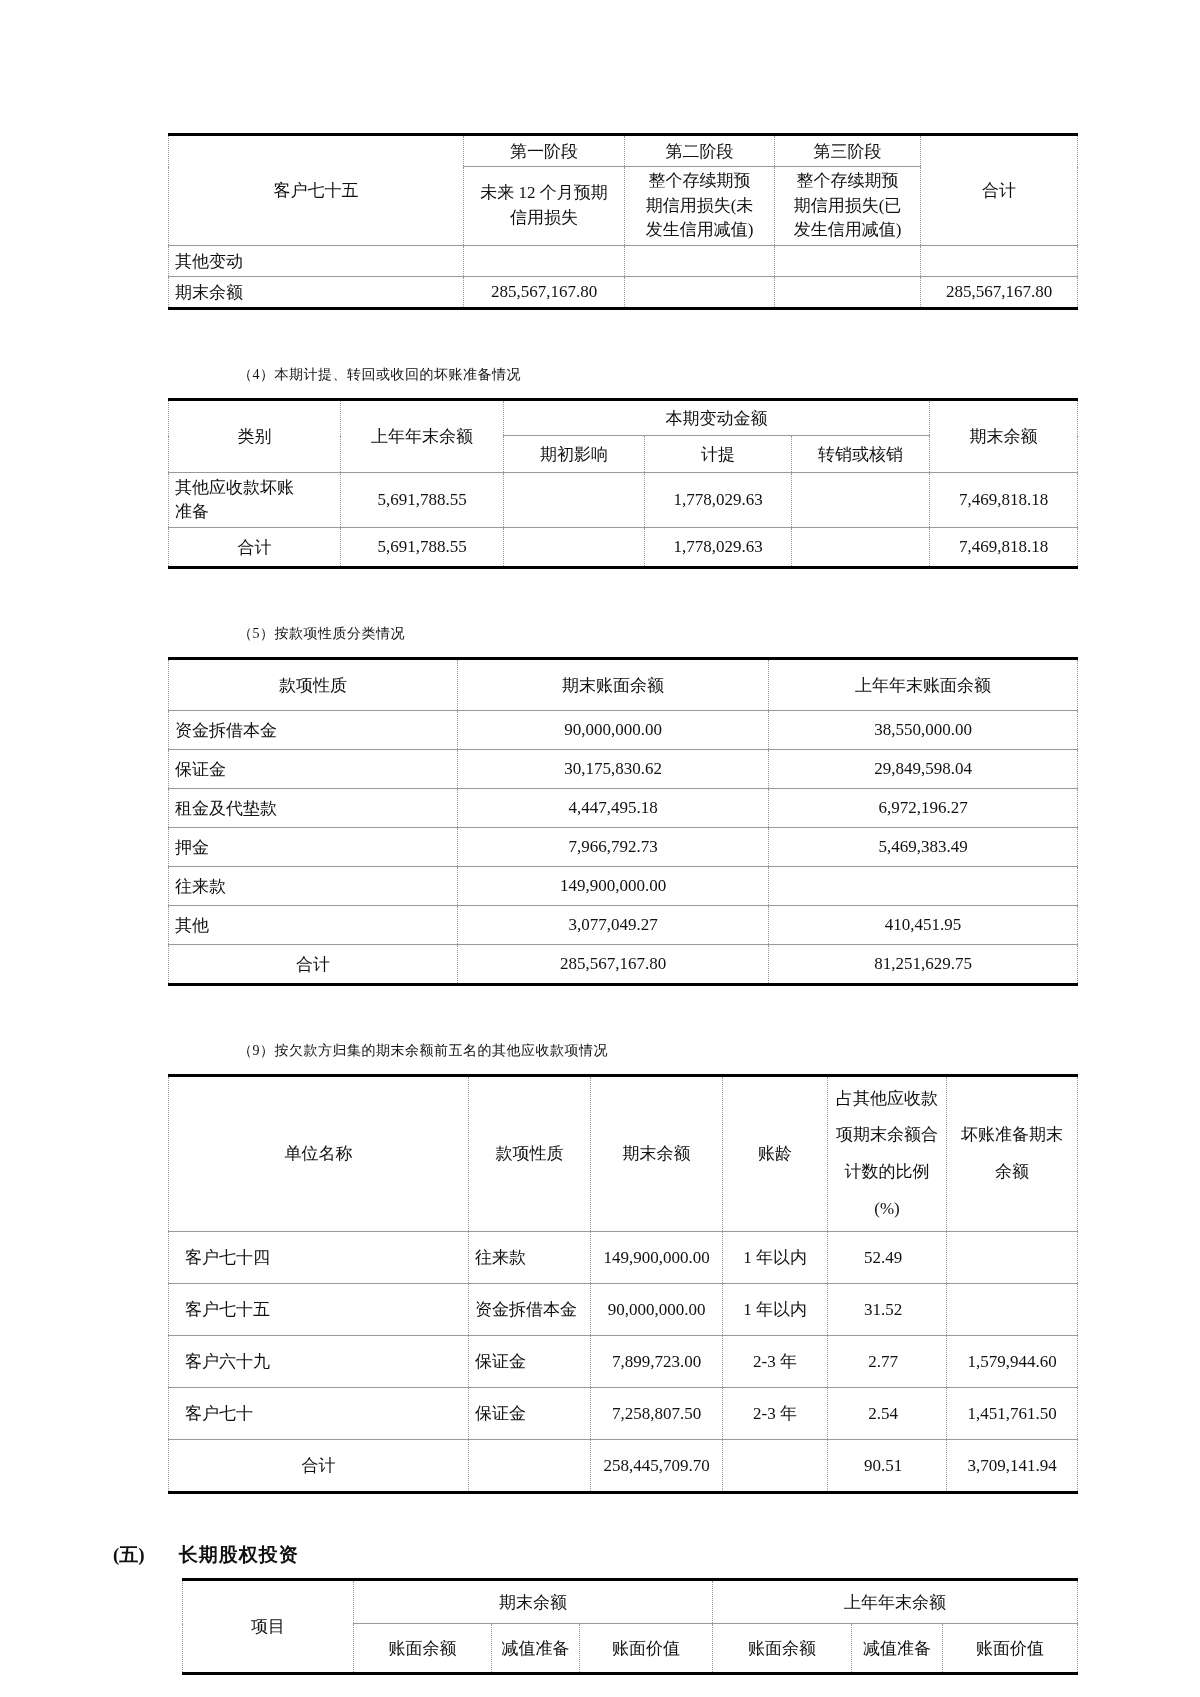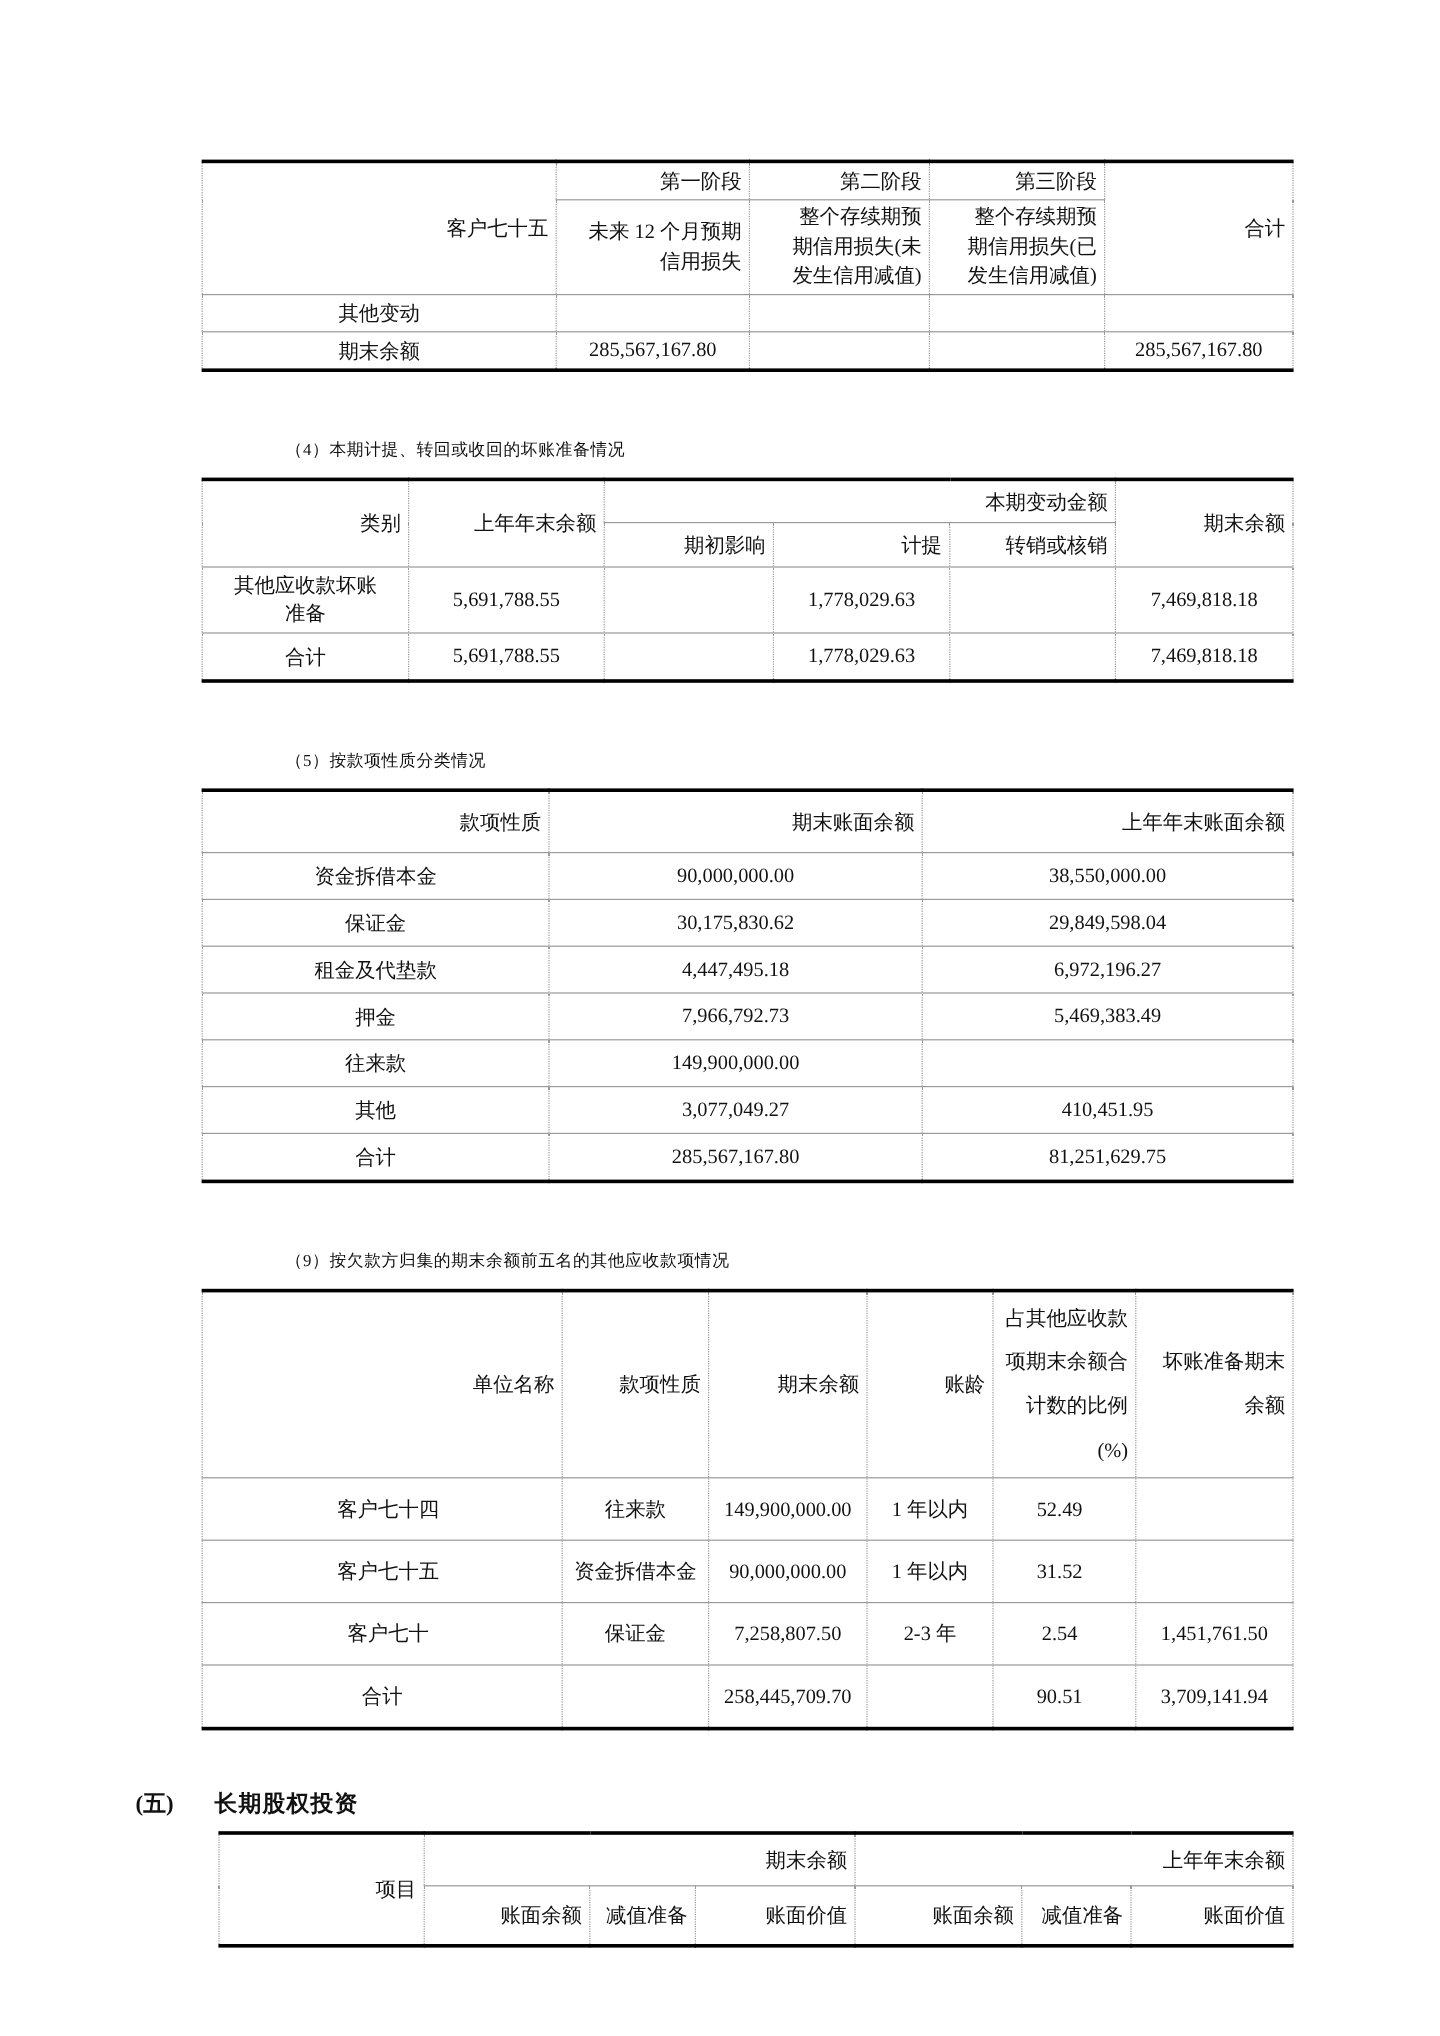--- a/index.html
+++ b/index.html
@@ -10,22 +10,22 @@
   }
   .content{position:absolute;left:168px;top:133px;width:909px;}
   table{border-collapse:collapse;table-layout:fixed;width:909px;}
   .tbl{border-top:3px solid #000;border-bottom:3px solid #000;}
   .tbl th,.tbl td{
     border-left:1px dotted #9a9a9a;border-right:1px dotted #9a9a9a;
     border-top:1px solid #999;border-bottom:1px solid #999;
     font-weight:normal;vertical-align:middle;font-size:17px;
     padding:2px 6px;overflow:hidden;
   }
-  .tbl th{text-align:right;}
-  .lbl{text-align:center;padding-left:12px;}
+  .tbl th{text-align:center;}
+  .lbl{text-align:left;padding-left:12px;}
   .num{text-align:center;padding-right:10px;}
   .ctr{text-align:center;}
   .preline{white-space:pre-line;}
   .section-title{margin:56px 0 14px 70px;font-size:14px;letter-spacing:0.5px;}
   
   .t1 .hr1 th{height:26px;}
   .t1 .hr2 th{height:74px;line-height:1.45;}
   .t1 td{height:26px;}
   
   .t4 .hr1 th{height:30px;}
@@ -219,20 +219,28 @@
       <td class="num" style="padding-right:14px">52.49</td>
       <td class="num"></td>
     </tr>
     <tr>
       <td class="lbl" style="padding-left:16px">客户七十五</td>
       <td class="lbl">资金拆借本金</td>
       <td class="num">90,000,000.00</td>
       <td class="ctr">1 年以内</td>
       <td class="num" style="padding-right:14px">31.52</td>
       <td class="num"></td>
+    </tr>
+    <tr>
+      <td class="lbl" style="padding-left:16px">客户六十九</td>
+      <td class="lbl">保证金</td>
+      <td class="num">7,899,723.00</td>
+      <td class="ctr">2-3 年</td>
+      <td class="num" style="padding-right:14px">2.77</td>
+      <td class="num">1,579,944.60</td>
     </tr>
     <tr>
       <td class="lbl" style="padding-left:16px">客户七十</td>
       <td class="lbl">保证金</td>
       <td class="num">7,258,807.50</td>
       <td class="ctr">2-3 年</td>
       <td class="num" style="padding-right:14px">2.54</td>
       <td class="num">1,451,761.50</td>
     </tr>
     <tr>

